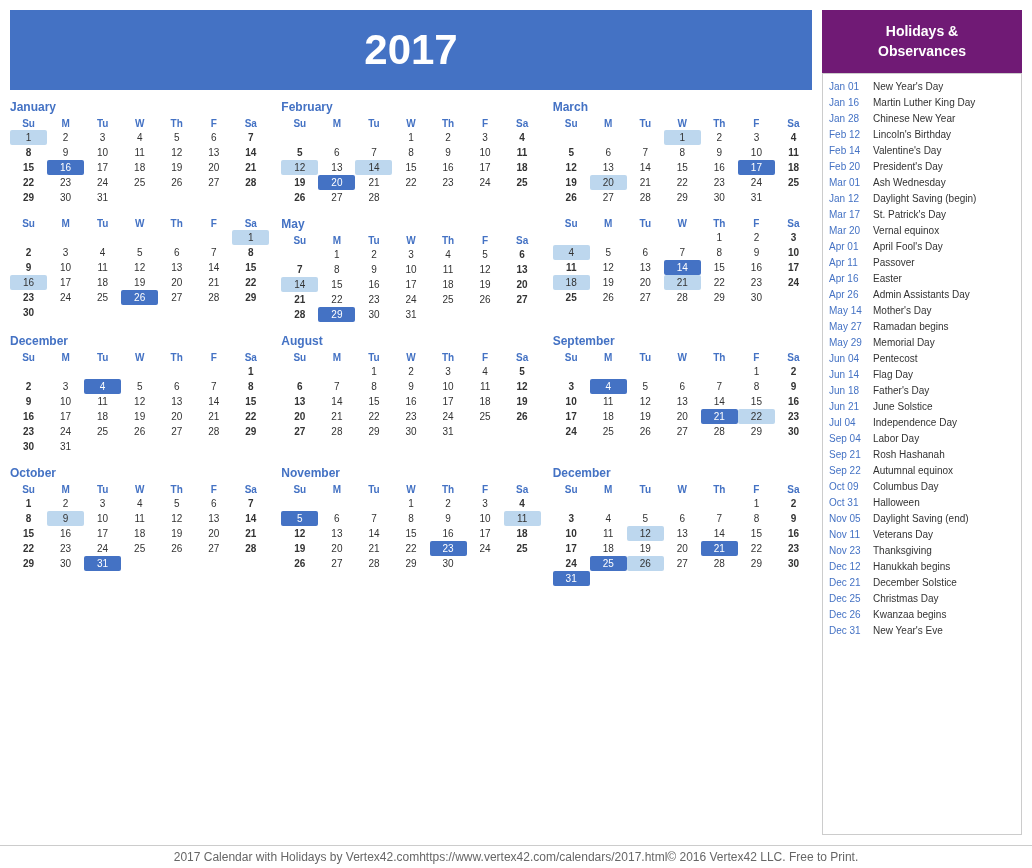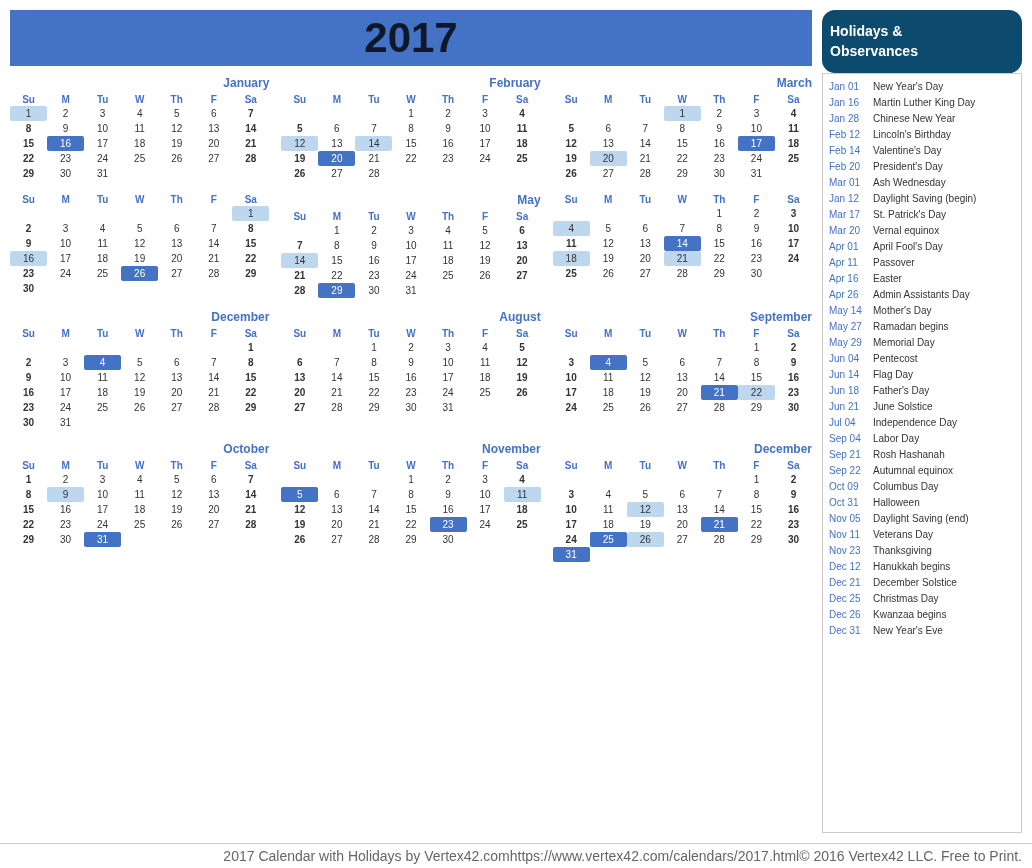--- a/index.html
+++ b/index.html
@@ -17,37 +17,37 @@
       padding: 10px;
       gap: 10px;
     }
     .calendar-section {
       flex: 1;
       display: flex;
       flex-direction: column;
     }
     .year-header {
       background: #4472C4;
-      color: #0f172a;
+      color: #ffffff;
       text-align: center;
       font-size: 42px;
       font-weight: bold;
-      padding: 4px;
+      padding: 16px;
       margin-bottom: 10px;
     }
     .months-grid {
       display: grid;
       grid-template-columns: repeat(3, 1fr);
       gap: 12px;
     }
     .month-block {
       font-size: 11px;
     }
     .month-title {
-      text-align: right;
+      text-align: left;
       font-weight: bold;
       color: #4472C4;
       font-size: 12px;
       margin-bottom: 3px;
     }
     .month-table {
       width: 100%;
       border-collapse: collapse;
     }
     .month-table th {
@@ -74,27 +74,27 @@
       background: #4472C4;
       color: white !important;
       border-radius: 2px;
     }
     .sidebar {
       width: 200px;
       display: flex;
       flex-direction: column;
     }
     .sidebar-header {
-      background: #0c4a6e;
+      background: #701a75;
       color: white;
+      text-align: center;
       font-size: 14px;
       font-weight: bold;
       padding: 12px 8px;
       line-height: 1.4;
-      border-radius: 13px;
     }
     .holidays-list {
       border: 1px solid #ccc;
       flex: 1;
       padding: 4px 6px;
     }
     .holiday-item {
       display: flex;
       gap: 4px;
       padding: 1.5px 0;
@@ -105,22 +105,22 @@
       color: #4472C4;
       font-weight: normal;
       min-width: 40px;
       flex-shrink: 0;
     }
     .holiday-name {
       color: #333;
     }
     .footer {
       display: flex;
-      justify-content: flex-end;
-      font-size: 14px;
+      justify-content: center;
+      font-size: 12px;
       color: #666;
       padding: 4px 10px;
       border-top: 1px solid #ccc;
     }
   </style>
 </head>
 <body>
 
 <div class="main-container">
   <div class="calendar-section">

